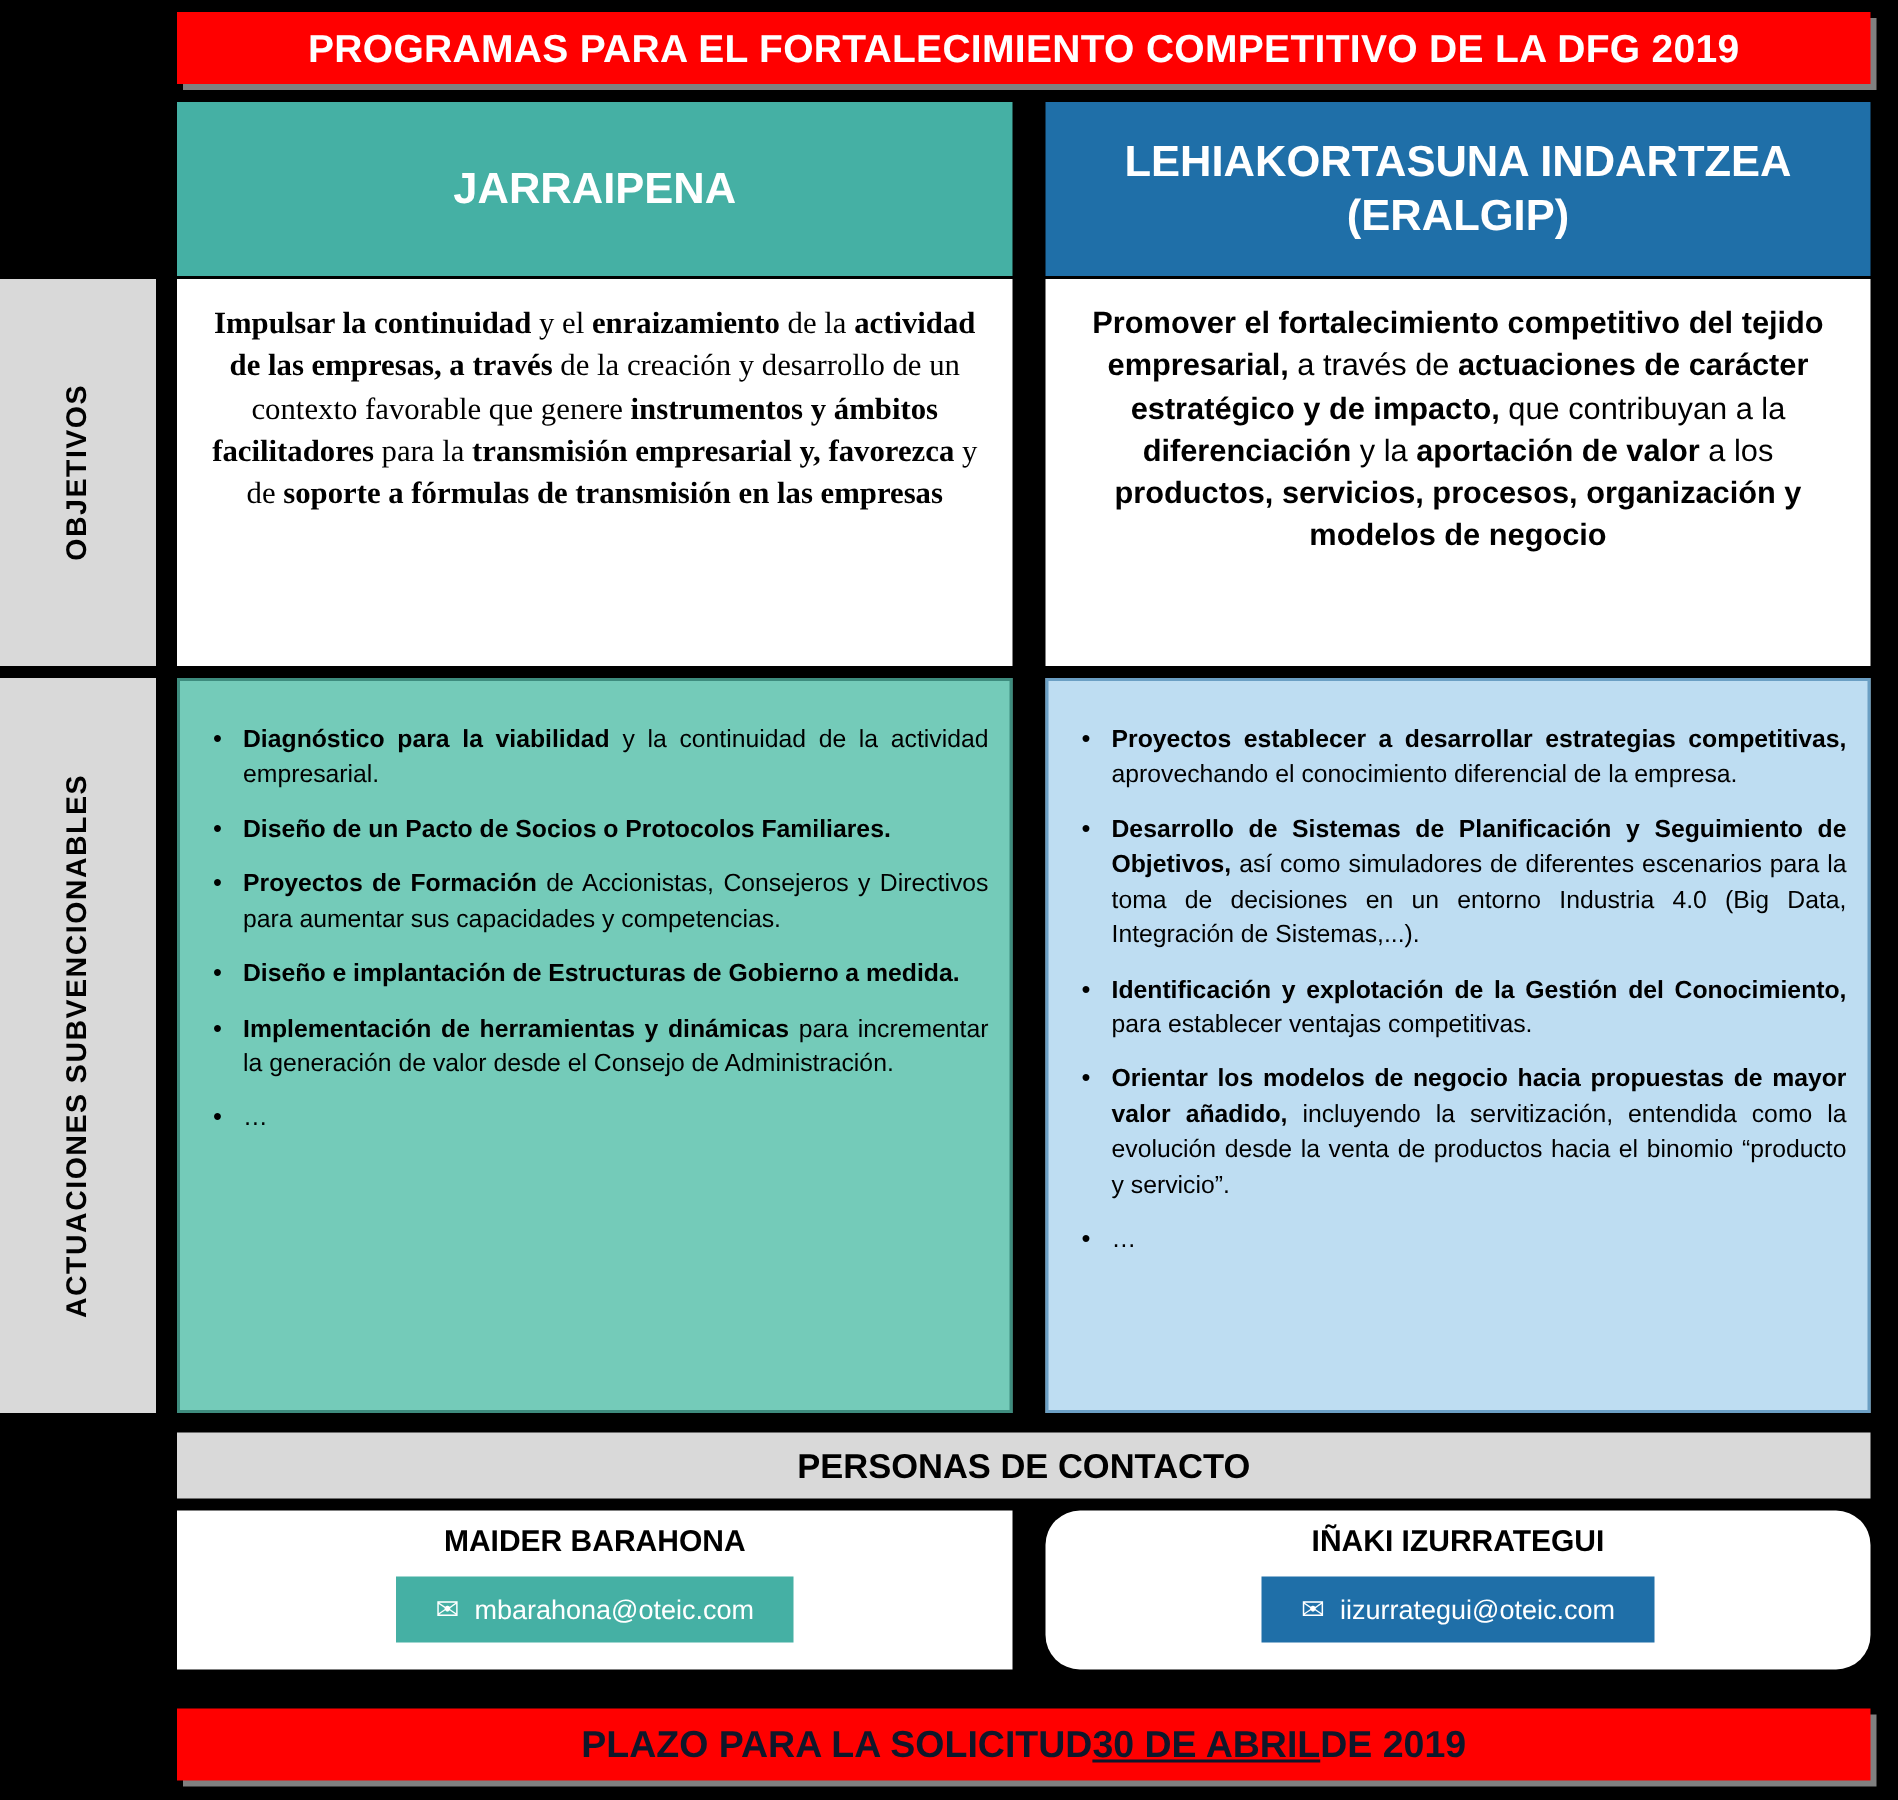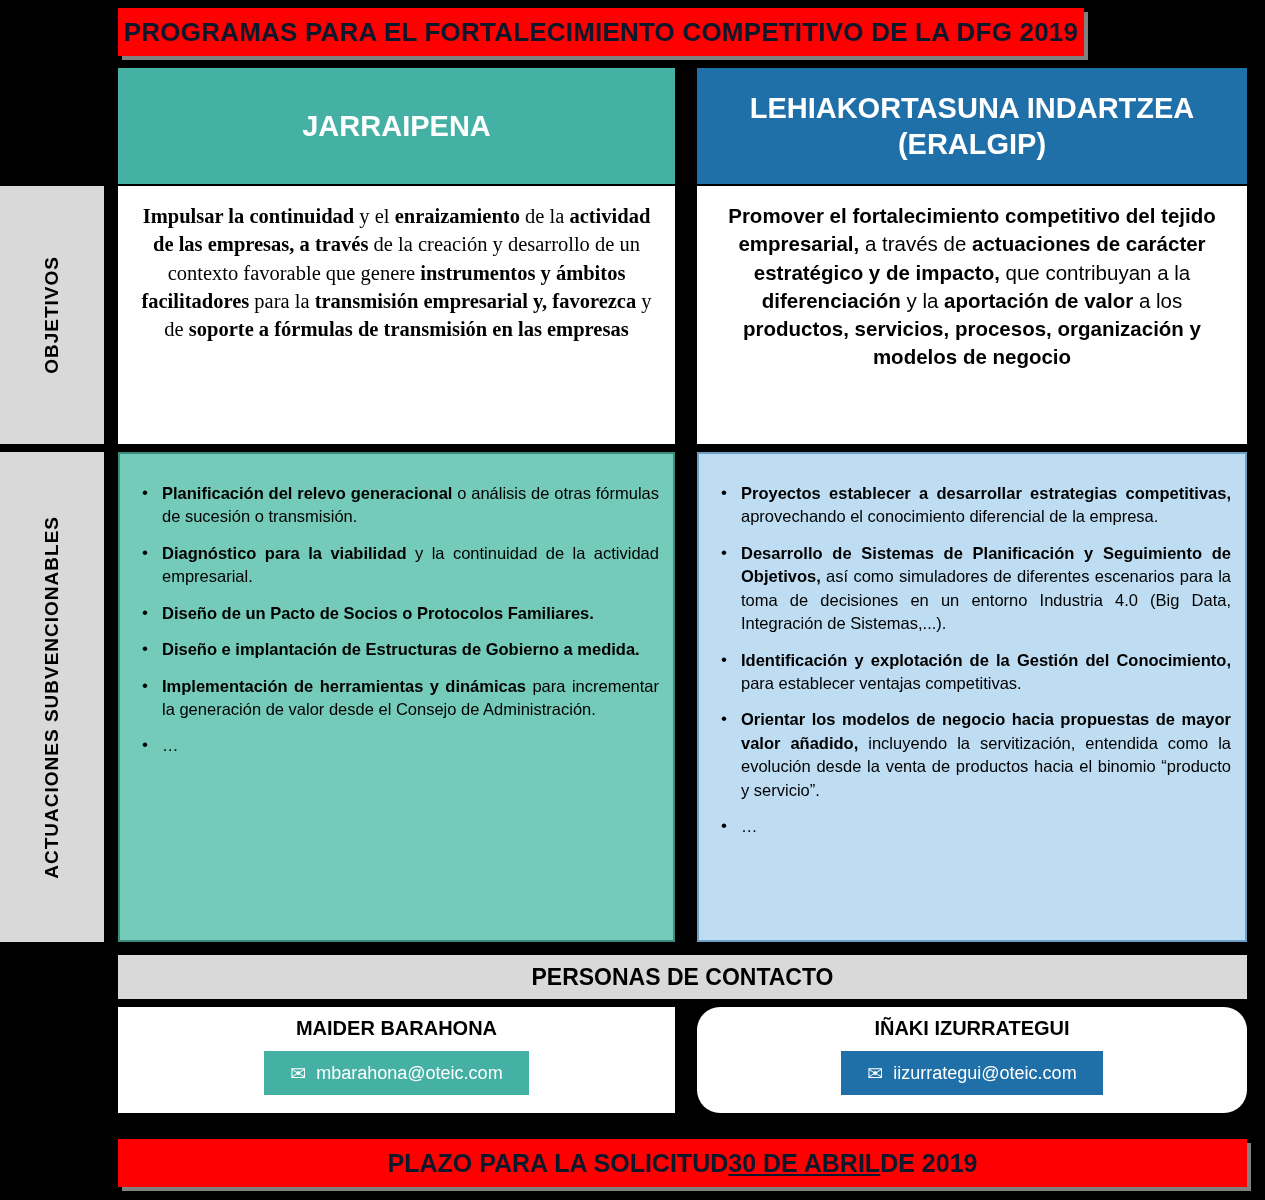--- a/index.html
+++ b/index.html
@@ -19,24 +19,24 @@
     width: 1265px;
     height: 1200px;
     background: #000000;
   }
 
   
   .title-bar {
     position: absolute;
     left: 118px;
     top: 8px;
-    width: 966px;
+    width: 1129px;
     height: 48px;
     background: #FF0000;
-    color: #0f172a;
+    color: #ffffff;
     font-size: 26px;
     font-weight: bold;
     display: flex;
     align-items: center;
     justify-content: center;
     letter-spacing: 0.2px;
     box-shadow: 4px 4px 0 rgba(150,150,150,0.85);
   }
 
   
@@ -221,23 +221,23 @@
   </div>
   <div class="row-label" id="row-label-actuaciones">
     <span>ACTUACIONES SUBVENCIONABLES</span>
   </div>
 
   <div class="obj-box left"><b>Impulsar la continuidad</b> y el <b>enraizamiento</b> de la <b>actividad de las empresas, a través</b> de la creación y desarrollo de un contexto favorable que genere <b>instrumentos y ámbitos facilitadores</b> para la <b>transmisión empresarial y, favorezca</b> y de <b>soporte a fórmulas de transmisión en las empresas</b></div>
   <div class="obj-box right"><b>Promover el fortalecimiento competitivo del tejido empresarial,</b> a través de <b>actuaciones de carácter estratégico y de impacto,</b> que contribuyan a la <b>diferenciación</b> y la <b>aportación de valor</b> a los <b>productos, servicios, procesos, organización y modelos de negocio</b></div>
 
   <div class="act-box left">
     <ul>
-        <li><b>Planificación del relevo generacional</b> o análisis de otras fórmulas de sucesión o transmisión.</li>
         <li><b>Diagnóstico para la viabilidad</b> y la continuidad de la actividad empresarial.</li>
         <li><b>Diseño de un Pacto de Socios o Protocolos Familiares.</b></li>
+        <li><b>Proyectos de Formación</b> de Accionistas, Consejeros y Directivos para aumentar sus capacidades y competencias.</li>
         <li><b>Diseño e implantación de Estructuras de Gobierno a medida.</b></li>
         <li><b>Implementación de herramientas y dinámicas</b> para incrementar la generación de valor desde el Consejo de Administración.</li>
         <li>…</li>
       </ul>
   </div>
   <div class="act-box right">
     <ul>
         <li><b>Proyectos establecer a desarrollar estrategias competitivas,</b> aprovechando el conocimiento diferencial de la empresa.</li>
         <li><b>Desarrollo de Sistemas de Planificación y Seguimiento de Objetivos,</b> así como simuladores de diferentes escenarios para la toma de decisiones en un entorno Industria 4.0 (Big Data, Integración de Sistemas,...).</li>
         <li><b>Identificación y explotación de la Gestión del Conocimiento,</b> para establecer ventajas competitivas.</li>

